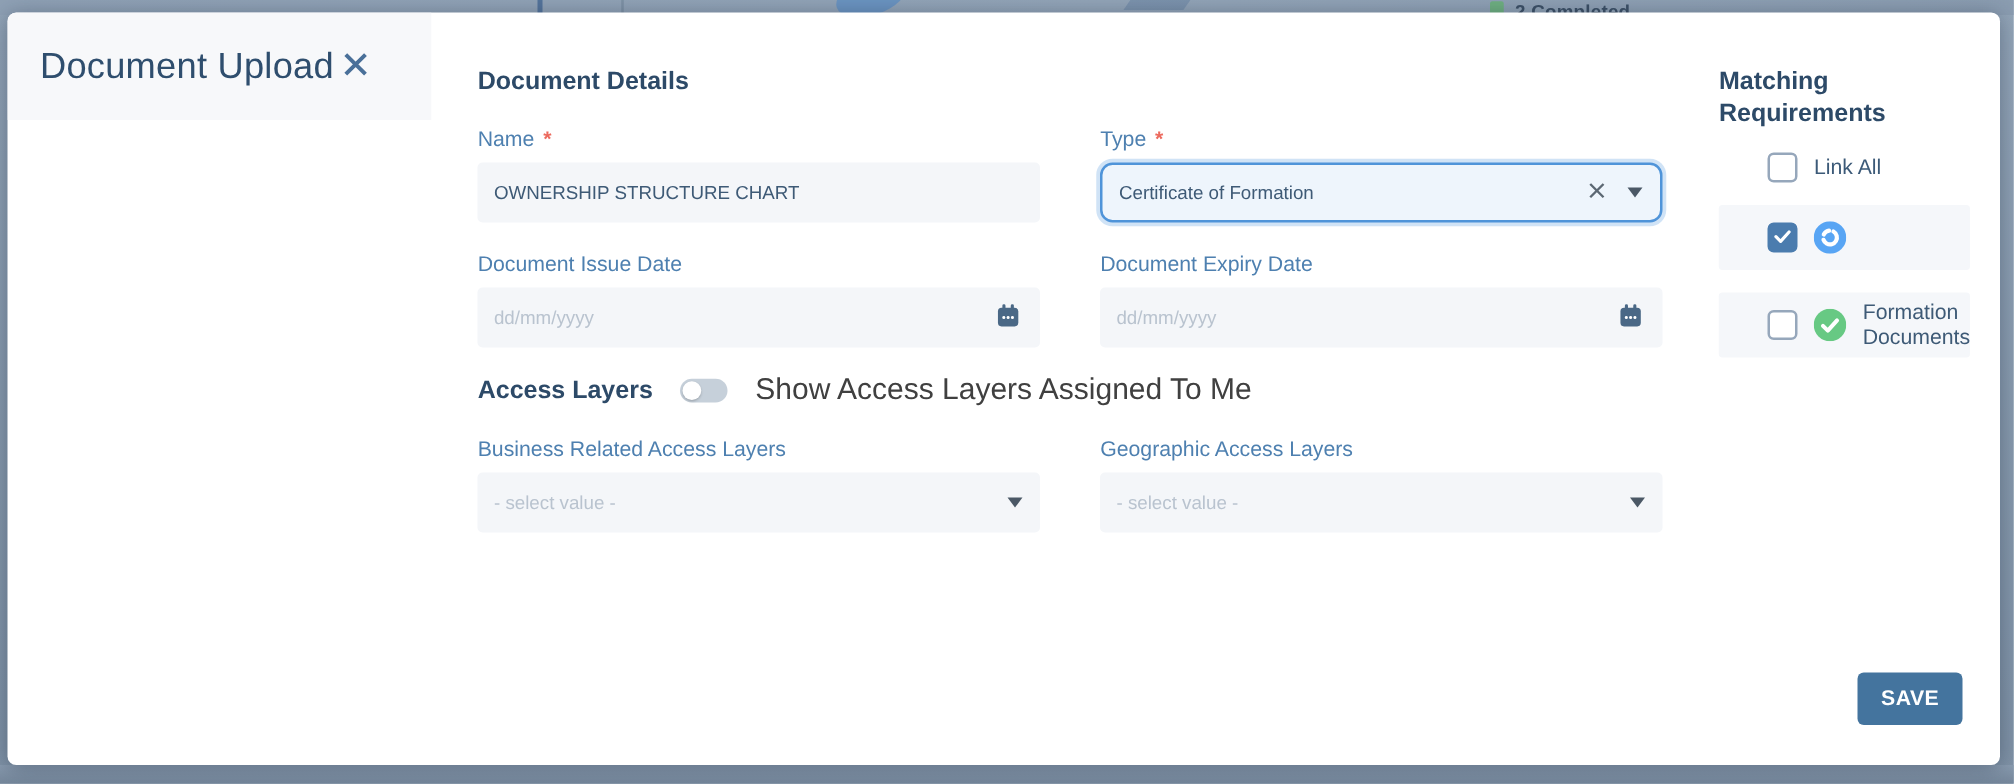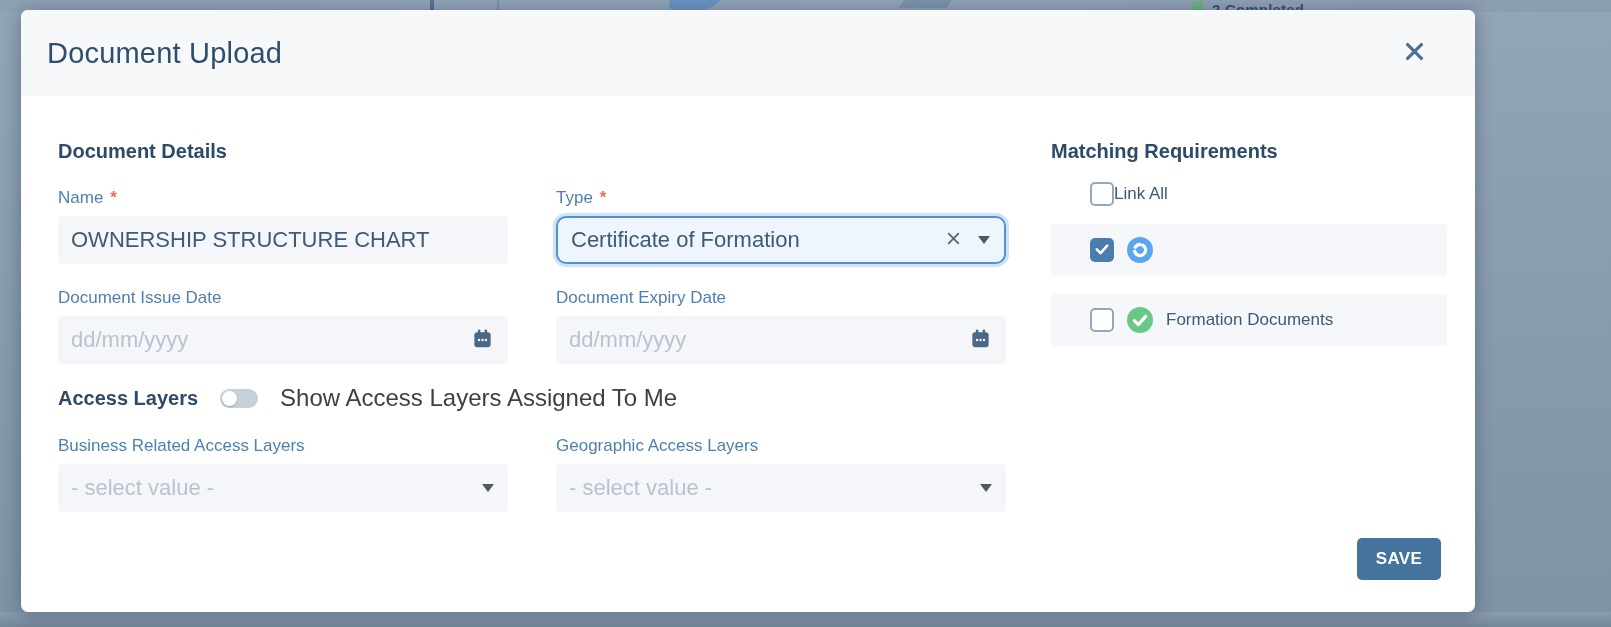--- a/index.html
+++ b/index.html
@@ -20,60 +20,60 @@
   .bd-chart2 { position:absolute; left:905px; top:-10px; width:48px; height:18px;
     background:#6d87a5; transform:skewX(-35deg); opacity:.6; }
   .bd-green-square { position:absolute; left:1192px; top:1px; width:11px; height:11px;
     background:#6fb080; border-radius:2px; }
   .bd-completed { position:absolute; left:1212px; top:1px; font-size:15px; font-weight:700;
     color:#3c5066; letter-spacing:.2px; }
   .backdrop-bottom { position:absolute; bottom:0; left:0; width:1611px; height:15px;
     background:linear-gradient(#8a9cb0,#74869a); }
 
   
-  .modal { position:absolute; left:21px; top:10px; width:1454px; height:602px;
+  .modal { position:absolute; left:6px; top:10px; width:1594px; height:602px;
     background:#ffffff; border-radius:7px; box-shadow:0 2px 18px rgba(20,35,55,.38);
-    display:flex; flex-direction:column; overflow:hidden; }
+    display:flex; flex-direction:row; overflow:hidden; }
   .modal-header { height:86px; background:#f7f8fa; display:flex; align-items:center;
     justify-content:space-between; padding:0 44px 0 26px; flex:0 0 auto; }
   .modal-title { font-size:29px; font-weight:400; color:#2f4e6e; letter-spacing:.2px; }
   .close-btn { width:34px; height:34px; display:flex; align-items:center; justify-content:center;
     cursor:pointer; background:none; border:none; }
   .modal-body { flex:1; display:flex; padding:42px 28px 0 37px; position:relative; }
 
   
   .form-area { width:953px; flex:0 0 auto; }
   .section-heading { font-size:20px; font-weight:700; color:#2d4a68; line-height:26px; }
   .field-grid { display:flex; gap:48px; }
   .field { width:450px; }
   .field-label { margin-top:22px; height:24px; font-size:17px; color:#4e80b0; display:flex; gap:7px; align-items:center; }
   .req-star { color:#ec6a5e; font-size:17px; font-weight:700; }
   .input-box { margin-top:6px; height:48px; background:#f4f6f9; border-radius:4px;
-    display:flex; align-items:center; padding:0 14px 0 13px; font-size:22px; color:#3e5a76; }
+    display:flex; align-items:center; padding:0 14px 0 13px; font-size:15px; color:#3e5a76; }
   .input-box .grow { flex:1; }
   .input-box.focused { background:#eef5fc; border:2px solid #4f94d9;
     box-shadow:0 0 0 3px rgba(86,153,221,.28); border-radius:10px; }
   .placeholder { color:#b9c3cf; }
   .icon-btn { background:none; border:none; cursor:pointer; display:flex; align-items:center;
     justify-content:center; padding:0; }
   .clear-btn { margin-right:16px; }
   .caret { width:0; height:0; border-left:6px solid transparent; border-right:6px solid transparent;
     border-top:8px solid #4b5866; }
 
   .access-row { margin-top:20px; display:flex; align-items:center; gap:22px; }
   .access-heading { font-size:20px; font-weight:700; color:#2d4a68; }
   .toggle { width:38px; height:19px; background:#c6d0da; border-radius:10px; position:relative;
     cursor:pointer; border:none; flex:0 0 auto; }
   .toggle-knob { position:absolute; left:2px; top:2px; width:15px; height:15px; border-radius:50%;
     background:#ffffff; box-shadow:0 1px 2px rgba(0,0,0,.2); }
   .toggle-label { font-size:24px; color:#404040; }
 
   
   .match-area { flex:1; margin-left:40px; }
-  .linkall-row { margin-top:18px; display:flex; align-items:center; padding-left:39px; }
+  .linkall-row { margin-top:18px; display:flex; align-items:center; gap:13px; padding-left:39px; }
   .checkbox { width:24px; height:24px; border-radius:5px; background:#ffffff;
     border:2px solid #96a7bb; cursor:pointer; flex:0 0 auto; display:flex;
     align-items:center; justify-content:center; padding:0; }
   .checkbox.checked { background:#4b7cae; border-color:#4b7cae; }
   .linkall-label { font-size:17px; color:#3c5a78; }
   .req-row { margin-top:18px; height:52px; background:#f5f7fa; border-radius:3px;
     display:flex; align-items:center; gap:13px; padding-left:39px; }
   .req-icon { width:26px; height:26px; flex:0 0 auto; display:flex; }
   .req-label { font-size:17px; color:#3e5a76; }
 

